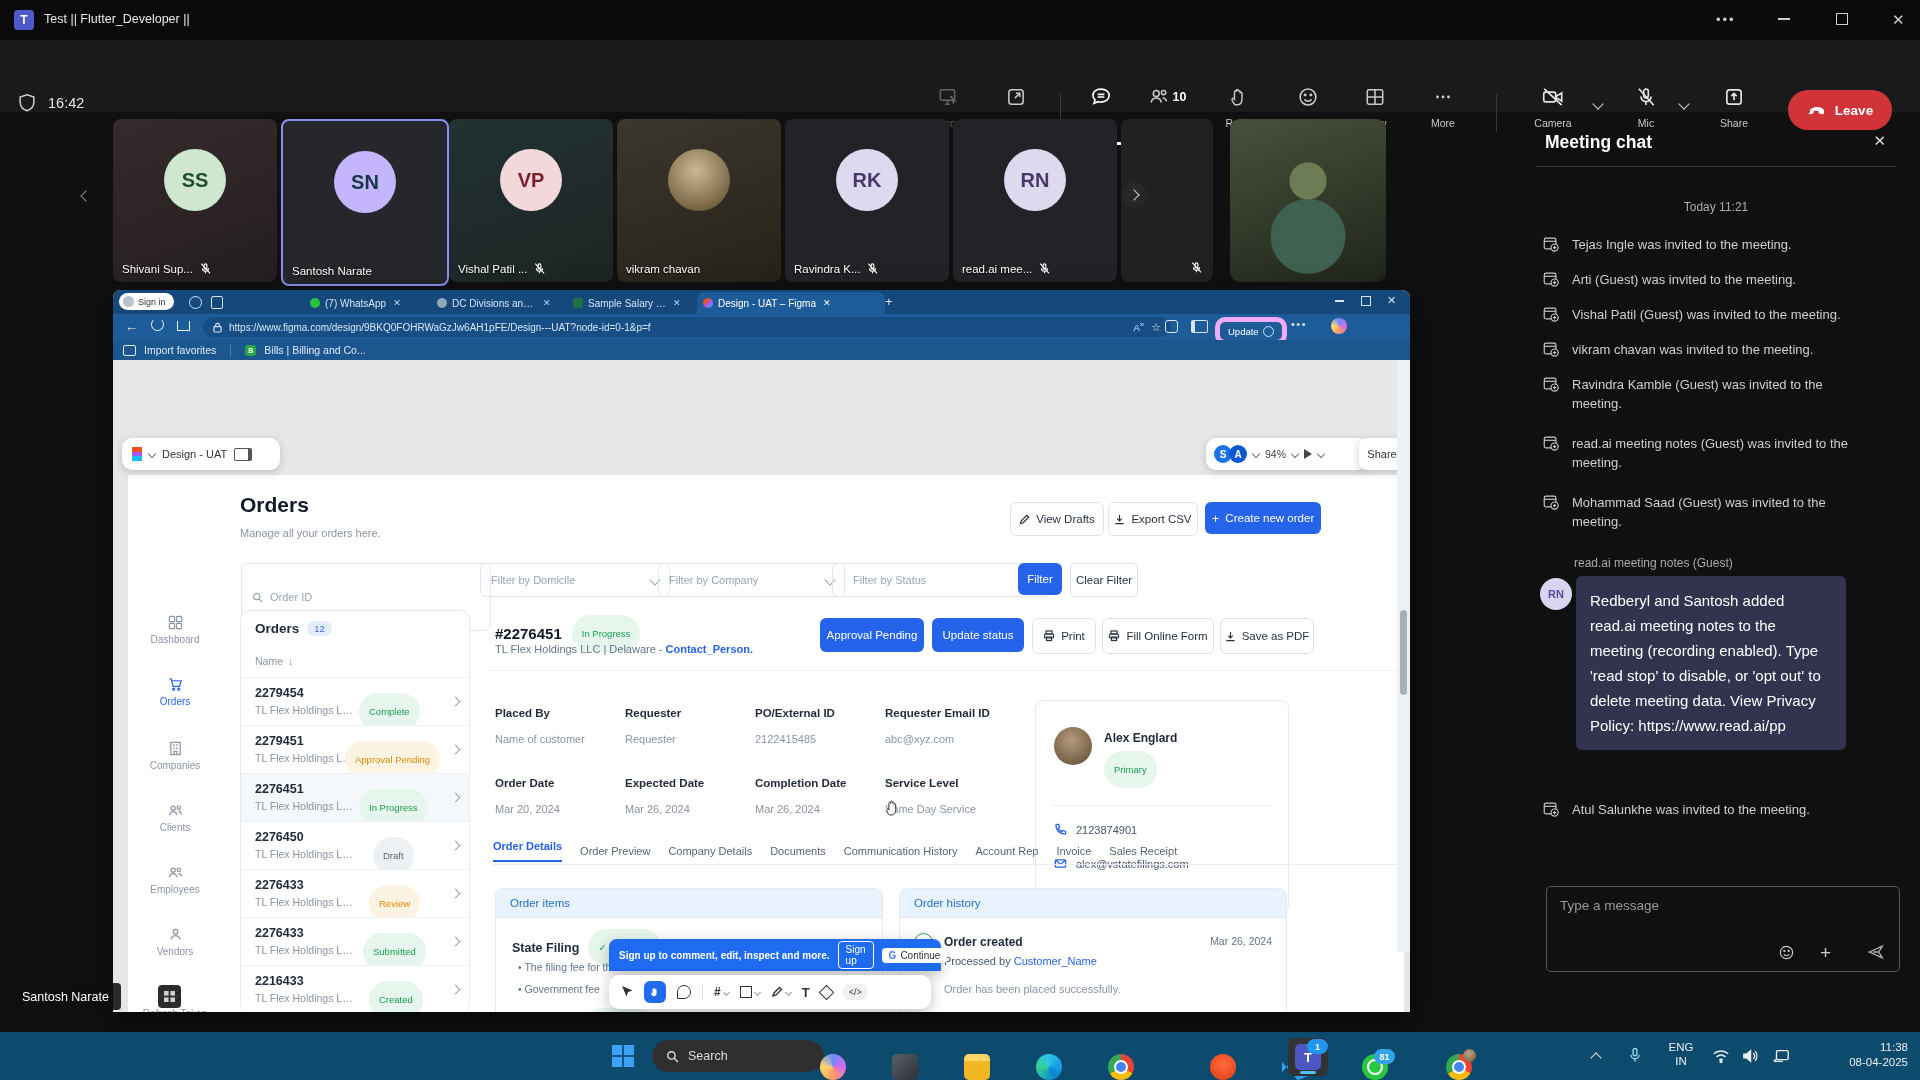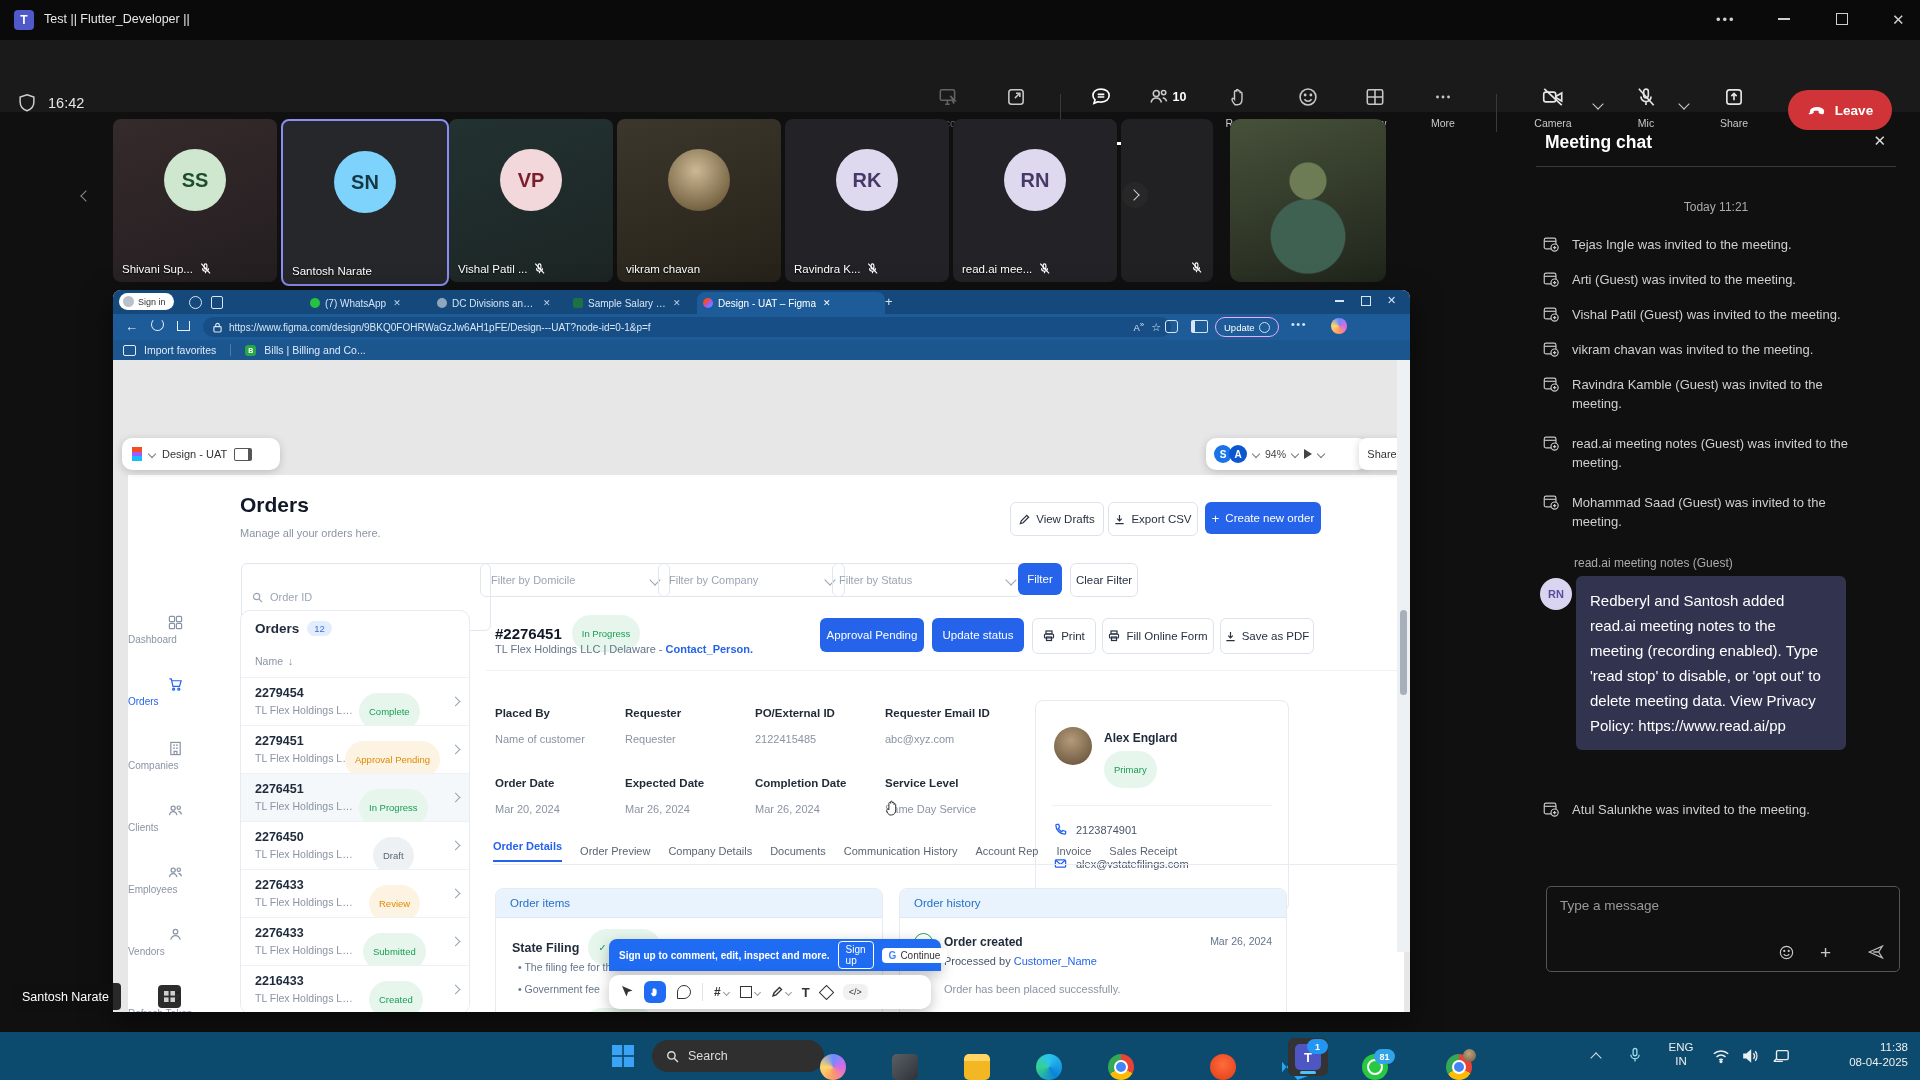--- a/index.html
+++ b/index.html
@@ -31,21 +31,21 @@
   #bookmarks{left:0;top:50px;width:1297px;height:20px;background:#1b568f;color:#dfeafa;font-size:10.5px}
   #bcontent{left:0;top:70px;width:1297px;height:652px;background:#e7e7e7;overflow:hidden}
   .fav{width:10px;height:10px;border-radius:50%;flex:0 0 auto}
   
   .card{position:absolute;background:#fff;border:1px solid #e6eaf1;border-radius:8px;overflow:hidden}
   .cardhead{height:28px;background:#e9f3fd;color:#2471c8;font-size:11.5px;display:flex;align-items:center;padding:0 14px;border-bottom:1px solid #d9e9fa}
   .pill{display:inline-flex;align-items:center;justify-content:center;border-radius:20px;font-size:9.5px;padding:13px 10px;white-space:nowrap}
   .stg{color:#199d54;background:#e7f6ec}.sto{color:#e08a00;background:#fdf3e2}.stgr{color:#5b6573;background:#eef1f4}
   .obtn{display:inline-flex;align-items:center;justify-content:center;gap:6px;border:1px solid #dde3ec;background:#fff;color:#273142;border-radius:6px;font-size:11.5px}
   .bbtn{display:inline-flex;align-items:center;justify-content:center;gap:6px;background:#2563eb;color:#fff;border-radius:6px;font-size:11.5px}
-  .sbitem{position:absolute;left:0;width:94px;color:#8a94a6;font-size:10px;text-align:left}
+  .sbitem{position:absolute;left:0;width:94px;color:#8a94a6;font-size:10px;text-align:center}
   .sbitem.active{color:#2563eb}
   .orow{position:absolute;left:0;width:228px;height:48px;border-top:1px solid #eef1f5;background:#fff}
   .orow.active{background:#f5f8fb}
   .oid{position:absolute;left:14px;top:8px;font-size:12.5px;font-weight:bold;color:#1e293b}
   .ocomp{position:absolute;left:14px;top:26px;font-size:10.5px;color:#8a94a3;width:100px}
   .orow .pill{position:absolute;left:118px;top:15px}
   .ochev{position:absolute;right:10px;top:20px;width:6px;height:6px;border-right:1.5px solid #94a3b3;border-bottom:1.5px solid #94a3b3;transform:rotate(-45deg)}
   .flabel{font-size:11.5px;font-weight:bold;color:#1f2937}
   .fvalue{font-size:11px;color:#8a94a3}
   .dtab{font-size:11px;color:#5b6573;white-space:nowrap}
@@ -190,21 +190,21 @@
     </span>
   <span class="tilename">
       <span class="el" style="max-width:118px">Shivani Sup...</span>
     <svg width="13" height="13" viewBox="0 0 20 20" fill="none" stroke="#fff" stroke-width="1.8">
         <rect x="7.9" y="2.8" width="4.2" height="8" rx="2.1"></rect>
         <path d="M5.4 9.6a4.6 4.6 0 0 0 9.2 0M10 14.2v3M3.5 2.5l13.5 15"></path>
       </svg>
     </span>
 </div>
 <div class="tile" style="left:281px;width:164px;background:#25272a;border:2.5px solid #8a8ef2">
-  <span class="avt" style="background:#7dd3fc;color:#173744">
+  <span class="avt" style="background:#c4b5fd;color:#173744">
       <span>SN</span>
     </span>
   <span class="tilename">
       <span class="el" style="max-width:140px">Santosh Narate</span>
     </span>
 </div>
 <div class="tile" style="left:449px;width:164px;background:linear-gradient(160deg,#223231,#1c2524)">
   <span class="avt" style="background:#f2d7db;color:#7c1f2d">
       <span>VP</span>
     </span>
@@ -301,21 +301,21 @@
       <svg width="9" height="11" viewBox="0 0 10 12" fill="none" stroke="#d8e6f4" stroke-width="1.3">
           <rect x="1" y="5" width="8" height="6" rx="1"></rect>
           <path d="M3 5V3.5a2 2 0 0 1 4 0V5"></path>
         </svg>
       <span class="el" style="font-size:10px;color:#d8e6f4;max-width:860px">https://www.figma.com/design/9BKQ0FOHRWaGzJw6AH1pFE/Design---UAT?node-id=0-1&amp;p=f</span>
       <span style="margin-left:auto;font-size:9.5px;color:#cfe0f0">A<sup>»</sup></span>
       <span style="color:#cfe0f0;font-size:11px">☆</span>
     </div>
     <span class="ab" style="left:1052px;top:6px;width:11px;height:11px;border:1.5px solid #d8e6f4;border-radius:3px"></span>
     <span class="ab" style="left:1078px;top:6px;width:12px;height:11px;border:1.5px solid #d8e6f4;border-radius:2px;border-left-width:4px"></span>
-    <span class="ab f" style="left:1102px;top:3px;height:18px;border:1px solid #f0abfc;border-radius:10px;padding:0 8px;gap:4px">
+    <span class="ab f" style="left:1102px;top:3px;height:18px;border:5px solid #f0abfc;border-radius:10px;padding:0 8px;gap:4px">
       <span style="font-size:9.5px;color:#fff">Update</span>
       <span style="width:9px;height:9px;border-radius:50%;border:1.3px solid #cfe0f0"></span>
     </span>
     <span class="ab" style="left:1178px;top:4px;color:#d8e6f4;font-size:11px;letter-spacing:1.5px">•••</span>
     <span class="ab" style="left:1218px;top:4px;width:16px;height:16px;border-radius:50%;background:conic-gradient(#6a8dff,#d96ae8,#ff9a62,#ffd76a,#6a8dff)"></span>
   </div>
 
   <div class="ab f" id="bookmarks" style="gap:8px;padding-left:10px">
     <span style="width:11px;height:9px;border:1.4px solid #dfeafa;border-radius:2px"></span>
     <span>Import favorites</span>
@@ -413,21 +413,21 @@
         <span style="font-size:11px;color:#9aa5b4">Order ID</span>
       </div>
       <div class="ab f" style="left:258px;top:88px;width:168px;height:32px;border:1px solid #e2e7ef;border-radius:6px;padding:0 10px;justify-content:space-between">
         <span style="font-size:11px;color:#9aa5b4">Filter by Domicile</span>
           <span class="cv down" style="border-color:#9aa5b4"></span>
       </div>
       <div class="ab f" style="left:436px;top:88px;width:165px;height:32px;border:1px solid #e2e7ef;border-radius:6px;padding:0 10px;justify-content:space-between">
         <span style="font-size:11px;color:#9aa5b4">Filter by Company</span>
           <span class="cv down" style="border-color:#9aa5b4"></span>
       </div>
-      <div class="ab f" style="left:610px;top:88px;width:176px;height:32px;border:1px solid #e2e7ef;border-radius:6px;padding:0 6px;justify-content:space-between">
+      <div class="ab f" style="left:610px;top:88px;width:176px;height:32px;border:1px solid #e2e7ef;border-radius:6px;padding:0 20px;justify-content:space-between">
         <span style="font-size:11px;color:#9aa5b4">Filter by Status</span>
           <span class="cv down" style="border-color:#9aa5b4"></span>
       </div>
       <div class="ab bbtn" style="left:796px;top:88px;width:44px;height:32px">
           <span>Filter</span>
         </div>
       <div class="ab obtn" style="left:848px;top:88px;width:66px;height:32px">
           <span>Clear Filter</span>
         </div>
 

